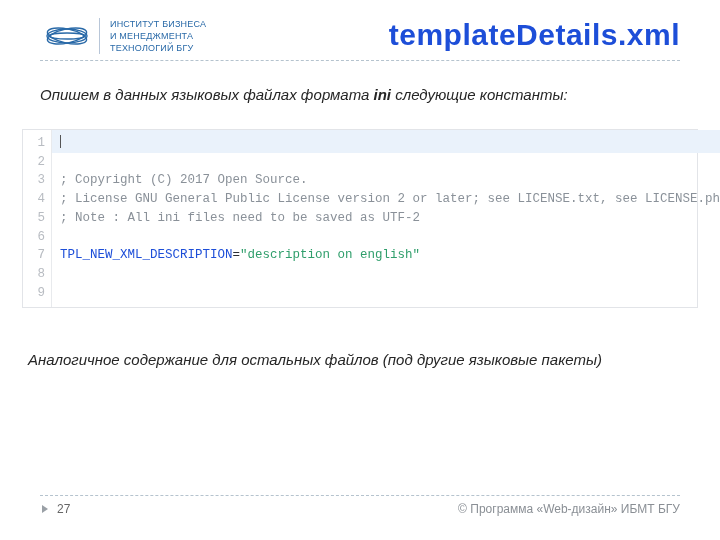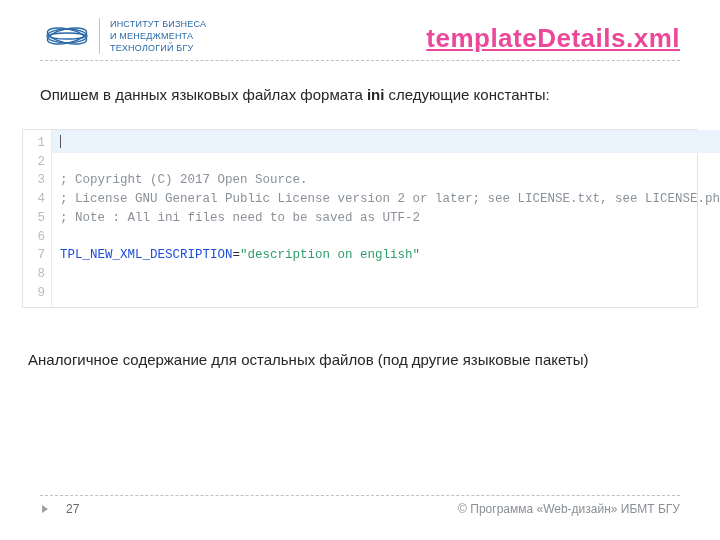--- a/index.html
+++ b/index.html
@@ -6,59 +6,59 @@
   body {
     width: 720px;
     height: 540px;
     background: #fff;
     font-family: Arial, sans-serif;
     position: relative;
     overflow: hidden;
   }
   .header {
     display: flex;
-    align-items: flex-end;
+    align-items: flex-start;
     padding: 18px 40px 0 45px;
   }
   .logo-block {
     display: flex;
     align-items: center;
     gap: 10px;
   }
   .logo-icon svg { display: block; }
   .org-text {
     color: #2a6aa8;
     font-size: 9px;
     line-height: 1.35;
     font-weight: 500;
     letter-spacing: 0.2px;
     border-left: 1px solid #b8c6d8;
     padding-left: 10px;
   }
   .title {
     margin-left: auto;
-    color: #ec4899;
-    font-size: 26px;
+    color: #1d4ed8;
+    font-size: 30px;
     font-weight: 700;
     letter-spacing: 0.5px;
-    text-decoration: underline;
   }
   .hr-top {
     margin: 6px 40px 0 40px;
     border: none;
     border-top: 1px dashed #b5c3ce;
   }
   .body-text {
     padding: 18px 40px 0 40px;
   }
   .para {
     font-size: 15px;
     color: #262626;
     line-height: 2.1;
     text-align: justify;
+    font-style: italic;
   }
   .para .bold { font-weight: 700; }
   .code-block {
     margin: 18px 22px 0 22px;
     border: 1px solid #e2e4e8;
     background: #fff;
     display: flex;
     font-family: Consolas, "Courier New", monospace;
     font-size: 12.5px;
     line-height: 1.5;
@@ -111,21 +111,21 @@
   }
   .footer-row {
     display: flex;
     align-items: center;
     color: #8a8f95;
     font-size: 12px;
   }
   .page-num {
     display: flex;
     align-items: center;
-    gap: 16px;
+    gap: 7px;
     color: #666;
   }
   .page-num svg { display: block; }
   .copyright { margin-left: auto; }
 </style>
 </head>
 <body>
 
 <div class="header">
   <div class="logo-block">

